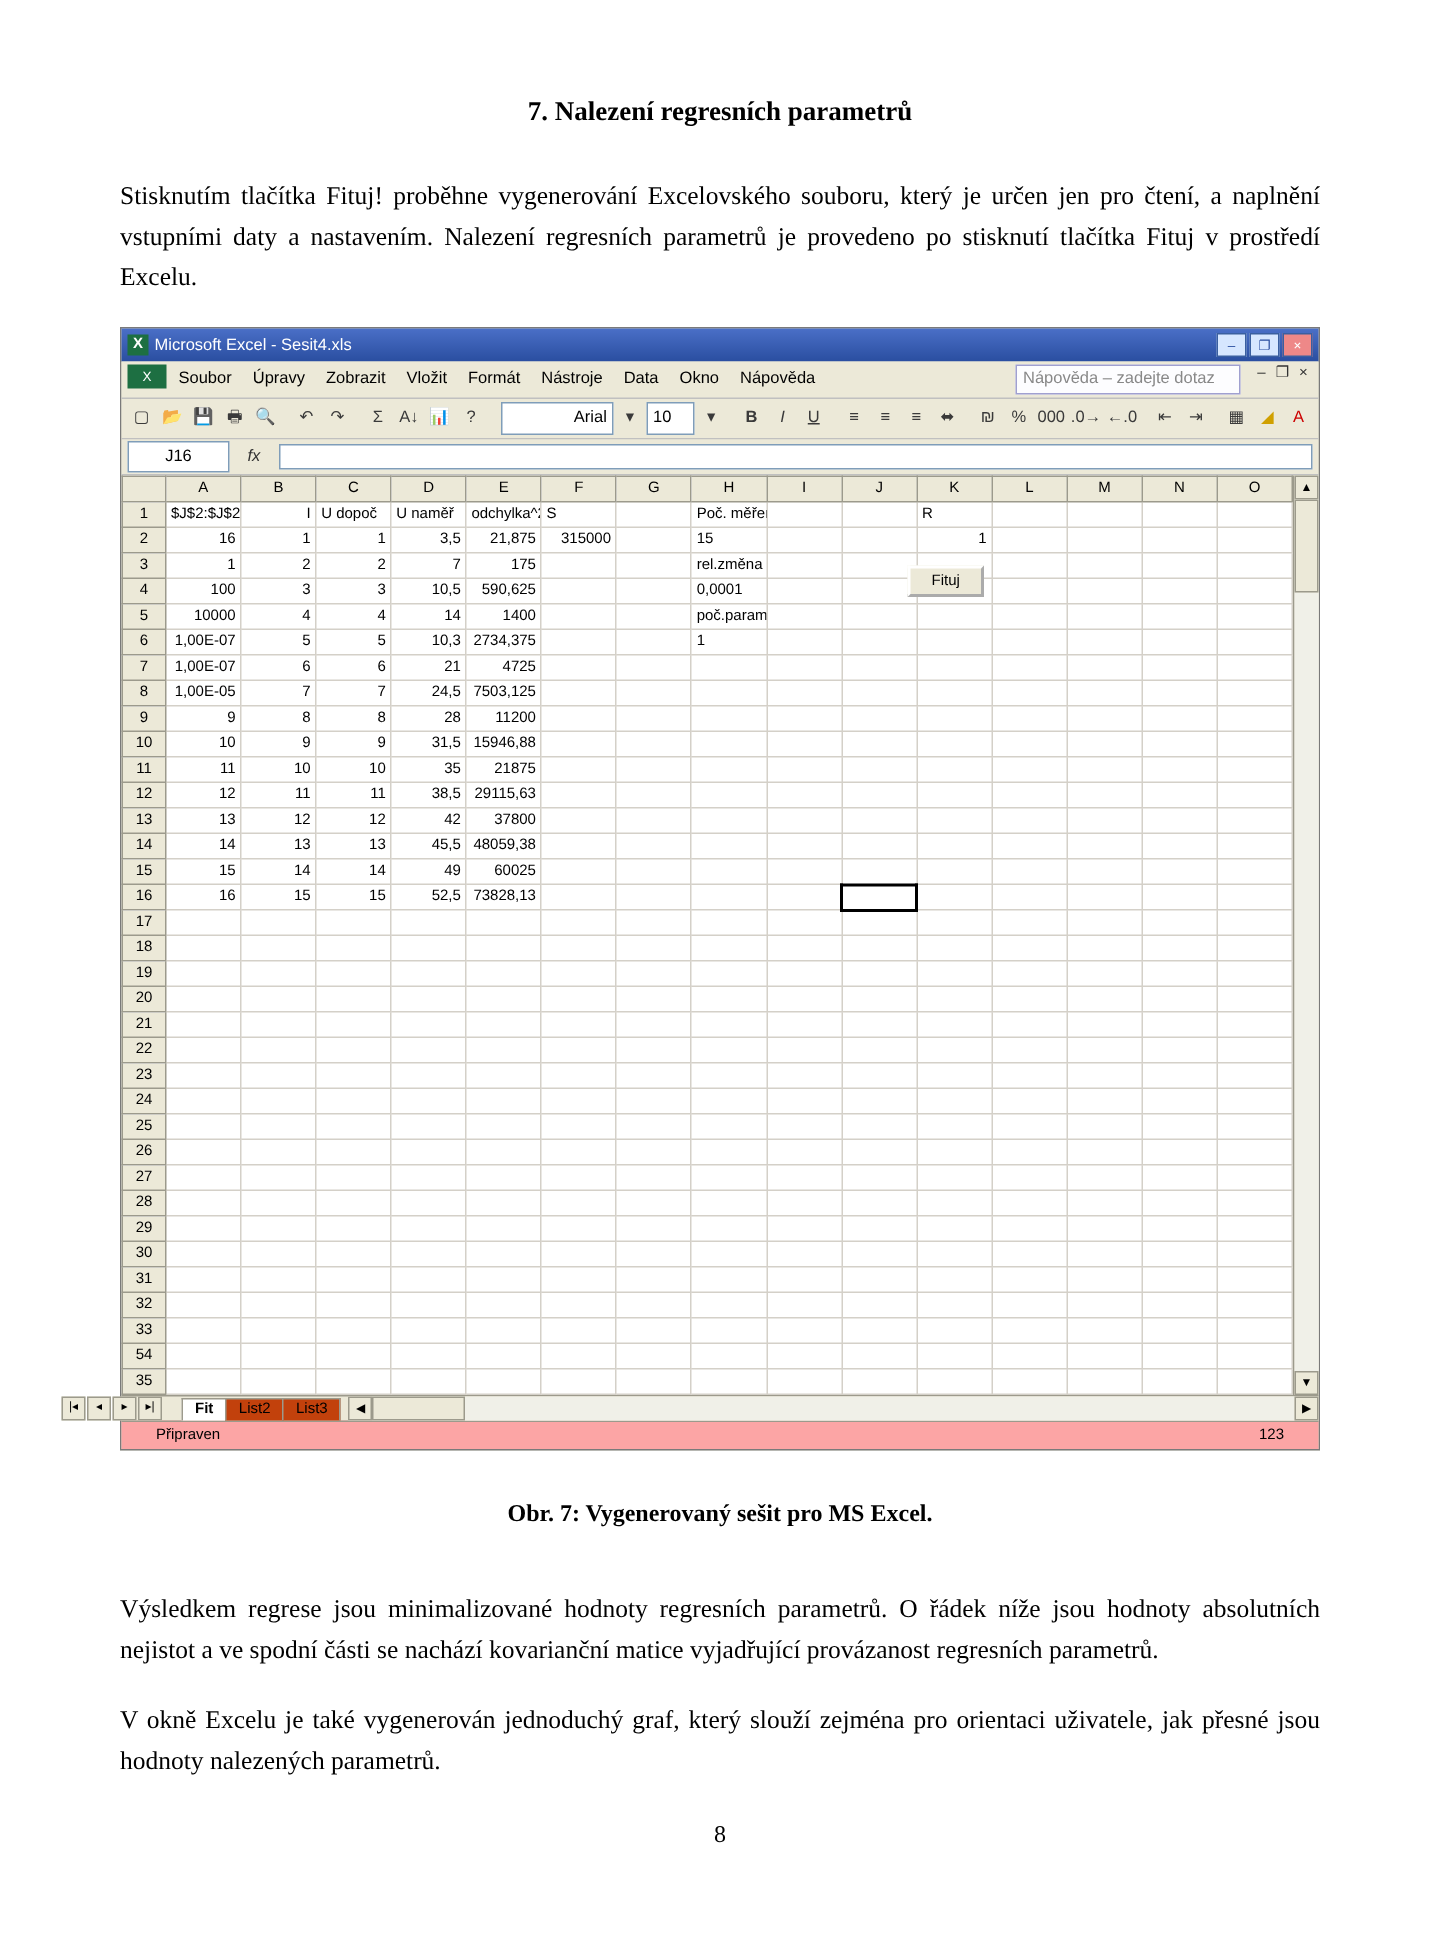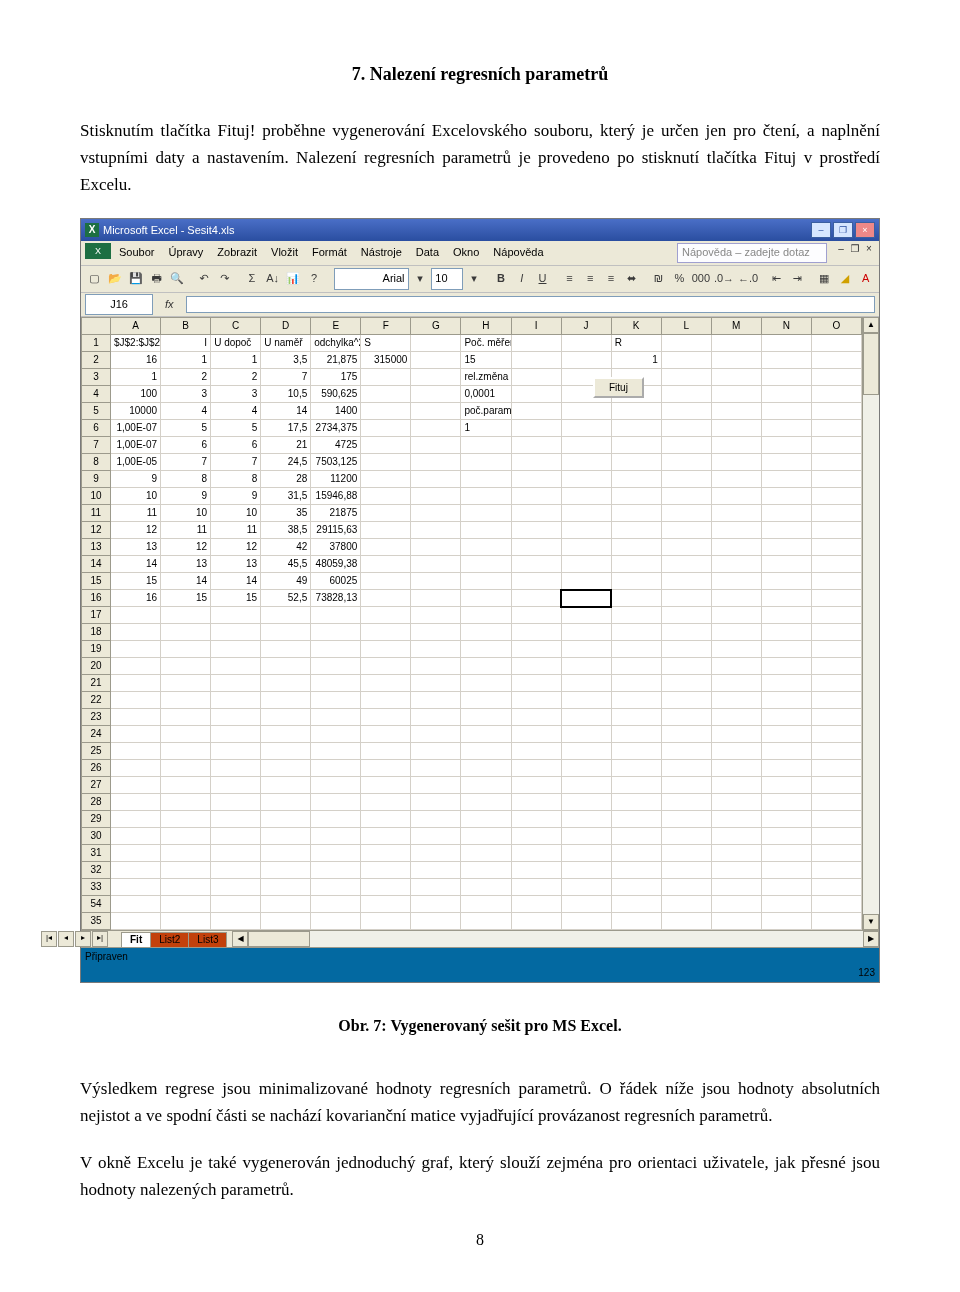--- a/index.html
+++ b/index.html
@@ -94,42 +94,42 @@
     background:#ece9d8; text-align:center; font-weight:normal;
     border-color:#9c9a8c;
   }
   table.grid th.rowhdr { width:22px; }
   table.grid td.lalign { text-align:left; }
 
   .fituj-btn {
     position:absolute;
     background:#ece9d8; border:2px outset #fff;
     padding:3px 14px; font-size:10px;
-    left: 512px; top: 60px;
+    left: 524px; top: 60px;
   }
   .vscroll { width:16px; background:#ece9d8; border-left:1px solid #9c9a8c; 
     display:flex; flex-direction:column; }
   .vscroll .arrow, .hscroll .arrow { background:#ece9d8; border:1px solid #9c9a8c;
     display:flex;align-items:center;justify-content:center;font-size:8px;height:14px; }
   .vscroll .track { flex:1; background:#f0f0e8; }
   .vscroll .thumb { background:#ece9d8; border:1px solid #9c9a8c; height:60px; }
   .bottombar { display:flex; align-items:center; background:#ece9d8; border-top:1px solid #9c9a8c; height:16px; }
   .sheet-tabs { display:flex; align-items:flex-end; padding-left:40px; }
   .sheet-tabs .navbtn { width:14px;height:14px;border:1px solid #9c9a8c;
     background:#ece9d8;display:flex;align-items:center;justify-content:center;font-size:8px;margin-right:1px; }
   .sheet-tabs .tab {
     padding:0 8px; font-size:10px; border:1px solid #9c9a8c;
     border-bottom:none; background:#c2410c; margin-right:-1px;
     height:14px; display:flex; align-items:center;
   }
   .sheet-tabs .tab.active { background:#fff; font-weight:bold; }
   .hscroll { flex:1; display:flex; background:#ece9d8; margin-left:6px; }
   .hscroll .track { flex:1; background:#f0f0e8; display:flex; }
   .hscroll .thumb { background:#ece9d8; border:1px solid #9c9a8c; width:60px; }
-  .statusbar { display:flex; padding:1px 4px; border-top:1px solid #9c9a8c; font-size:10px; background:#0369a1;flex-direction:column; }
+  .statusbar { display:flex; padding:1px 23px; border-top:1px solid #9c9a8c; font-size:10px; background:#fca5a5; }
   .statusbar .right { margin-left:auto; }
 
   td.selcell { border:2px solid #000 !important; }
   th.selcol, th.selrow { background:#d8d2bd; }
 </style>
 </head>
 <body>
 
 <h2 class="section-title">7.  Nalezení regresních parametrů</h2>
 
@@ -326,21 +326,21 @@
                 <td class=""></td>
                 <td class=""></td>
                 <td class=""></td>
                 <td class=""></td>
               </tr>
               <tr>
                 <th class="rowhdr">6</th>
                 <td class="">1,00E-07</td>
                 <td class="">5</td>
                 <td class="">5</td>
-                <td class="">17,5</td>
+                <td class="">10,3</td>
                 <td class="">2734,375</td>
                 <td class=""></td>
                 <td class=""></td>
                 <td class="lalign">1</td>
                 <td class=""></td>
                 <td class=""></td>
                 <td class=""></td>
                 <td class=""></td>
                 <td class=""></td>
                 <td class=""></td>

